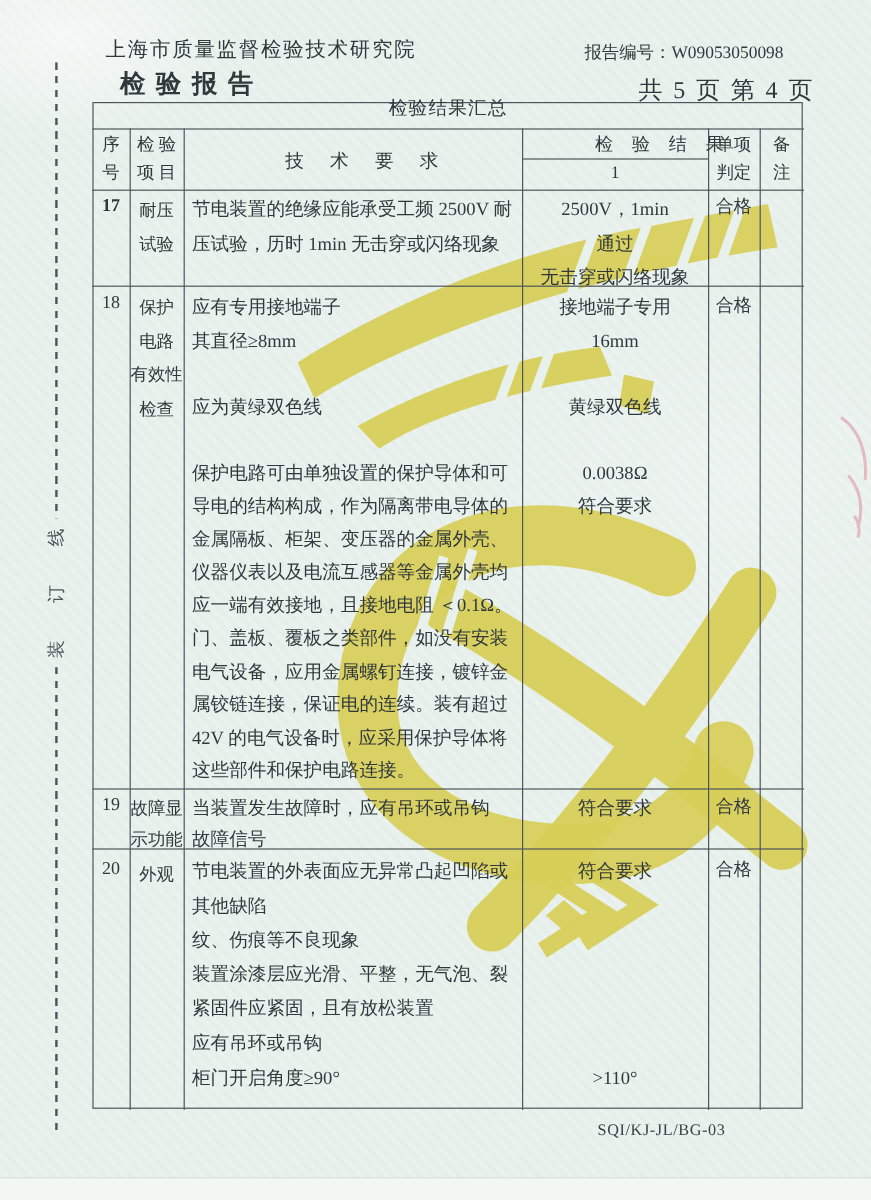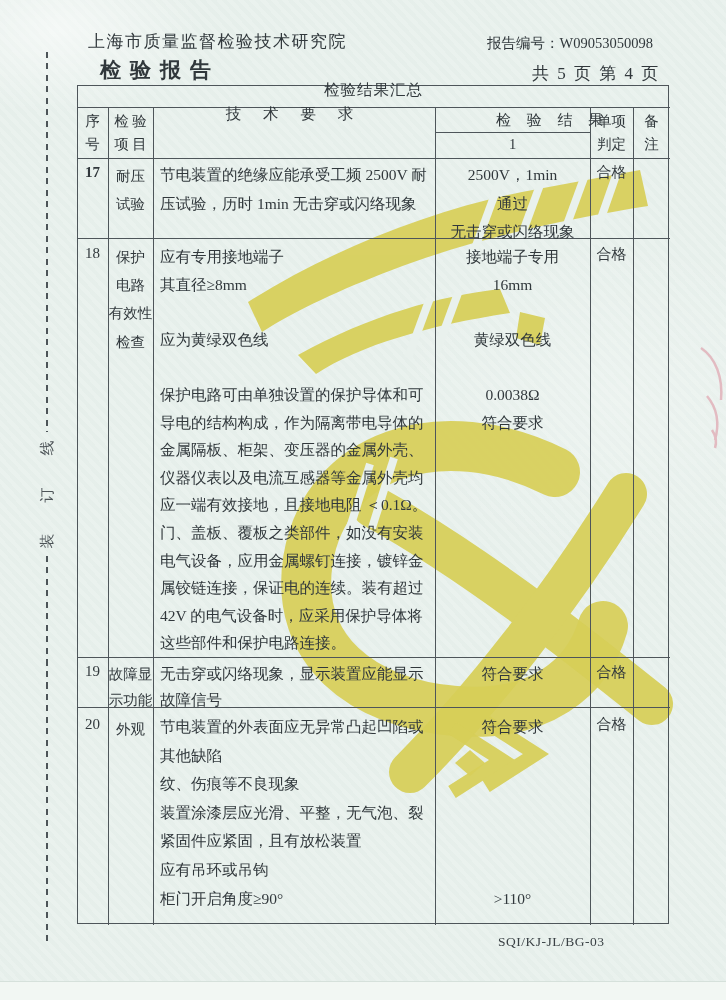--- a/index.html
+++ b/index.html
@@ -26,21 +26,21 @@
   
   .c{text-align:center;}
   .cell{position:absolute;color:#31383c;}
   .fs145{font-size:14.5px;} .fs15{font-size:15px;} .fs155{font-size:15.5px;}
   .lh23 .ln{line-height:23px;} .lh26 .ln{line-height:26px;} .lh276 .ln{line-height:27.6px;}
   .lh28 .ln{line-height:28.2px;} .lh286 .ln{line-height:28.6px;}
   .hdr-institute{position:absolute;left:88px;top:30px;font-size:17px;letter-spacing:1.5px;}
   .hdr-repno{position:absolute;left:487px;top:34px;font-size:14.5px;}
   .hdr-title{position:absolute;left:100px;top:56px;width:556px;text-align:left;
              font-size:21px;font-weight:bold;letter-spacing:9px;}
-  .hdr-pages{position:absolute;left:532px;top:62px;font-size:17px;letter-spacing:2px;}
+  .hdr-pages{position:absolute;left:532px;top:62px;font-size:20px;letter-spacing:2px;}
   .caption{position:absolute;left:77px;top:80px;width:593px;text-align:center;
            font-size:15.5px;letter-spacing:1px;}
   .footer-code{position:absolute;left:498px;top:934px;font-size:13.5px;letter-spacing:.5px;color:#3a4145;}
   
   .bind-dash{position:absolute;left:46px;width:2px;
     background:repeating-linear-gradient(to bottom,#4d5458 0 6px,rgba(0,0,0,0) 6px 11.5px);}
   .bind-char{position:absolute;left:39px;width:16px;font-size:15px;color:#4d5458;
     transform:rotate(-90deg);}
   .edge-bottom{position:absolute;left:0;top:981px;width:726px;height:19px;
     background:#f2f7f3;border-top:1px solid #d6e1db;}
@@ -129,21 +129,21 @@
       <div class="caption">检验结果汇总</div>
 
       <div class="cell c fs145 lh23" style="left:77px;top:110px;width:31px;">
           <div class="ln">序</div>
           <div class="ln">号</div>
         </div>
       <div class="cell c fs145 lh23" style="left:108px;top:110px;width:45px;">
           <div class="ln">检 验</div>
           <div class="ln">项 目</div>
         </div>
-      <div class="cell c fs155" style="left:153px;top:104px;width:282px;letter-spacing:9px;">技 术 要 求</div>
+      <div class="cell c fs155" style="left:153px;top:124px;width:282px;letter-spacing:9px;padding-left:12px;">技 术 要 求</div>
       <div class="cell c fs15" style="left:435px;top:111px;width:155px;letter-spacing:6px;padding-left:40px;">检 验 结 果</div>
       <div class="cell c fs145" style="left:435px;top:136px;width:155px;">1</div>
       <div class="cell c fs145 lh23" style="left:590px;top:110px;width:43px;">
           <div class="ln">单项</div>
           <div class="ln">判定</div>
         </div>
       <div class="cell c fs145 lh23" style="left:633px;top:110px;width:37px;">
           <div class="ln">备</div>
           <div class="ln">注</div>
         </div>
@@ -203,21 +203,21 @@
         <div class="cell c fs15" style="left:590px;top:245px;width:43px;">合格</div>
       </div>
 
       <div>
         <div class="cell c fs15" style="left:77px;top:663px;width:31px;">19</div>
         <div class="cell c fs145 lh26" style="left:108px;top:661px;width:45px;">
             <div class="ln">故障显</div>
             <div class="ln">示功能</div>
           </div>
         <div class="cell fs155 lh26" style="left:160px;top:661px;width:278px;">
-            <div class="ln">无击穿或闪络现象，显示装置应能显示</div>
+            <div class="ln">当装置发生故障时，应有吊环或吊钩</div>
             <div class="ln">故障信号</div>
           </div>
         <div class="cell c fs155 lh26" style="left:435px;top:661px;width:155px;">
             <div class="ln">符合要求</div>
           </div>
         <div class="cell c fs15" style="left:590px;top:663px;width:43px;">合格</div>
       </div>
 
       <div>
         <div class="cell c fs15" style="left:77px;top:716px;width:31px;">20</div>

